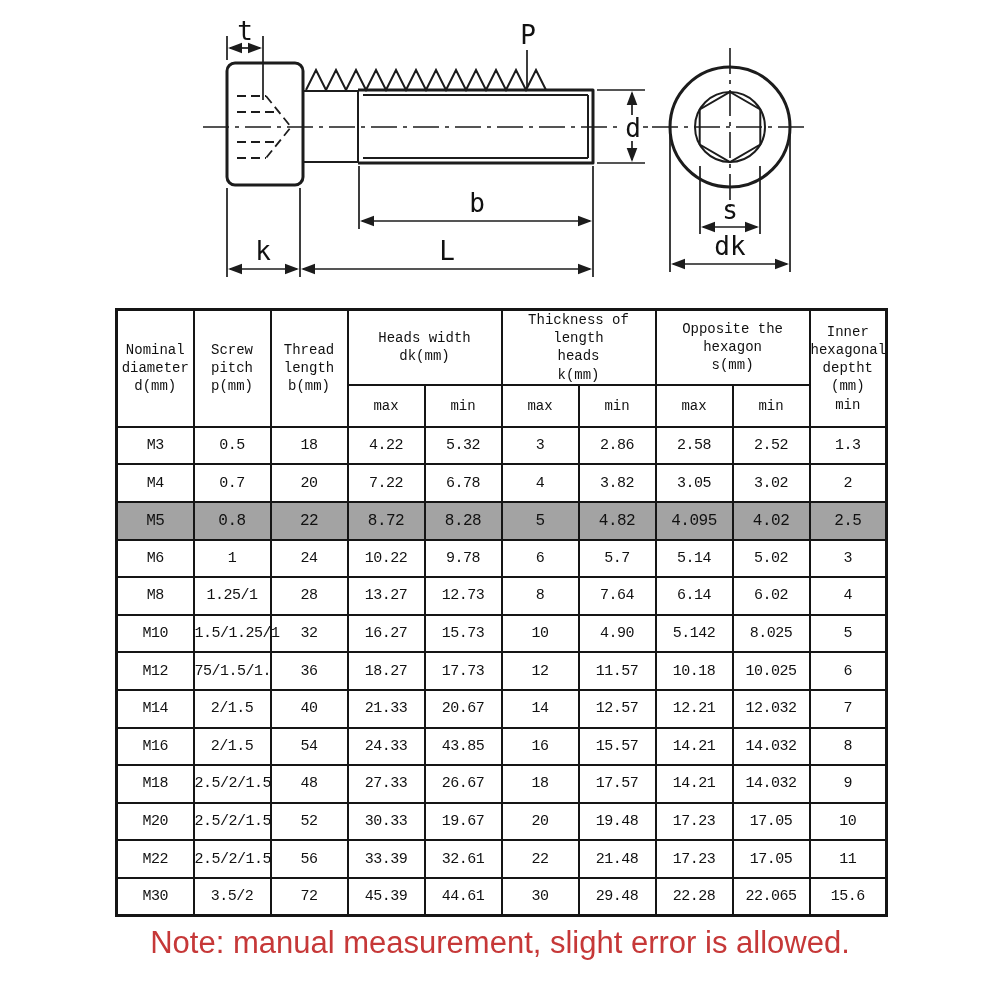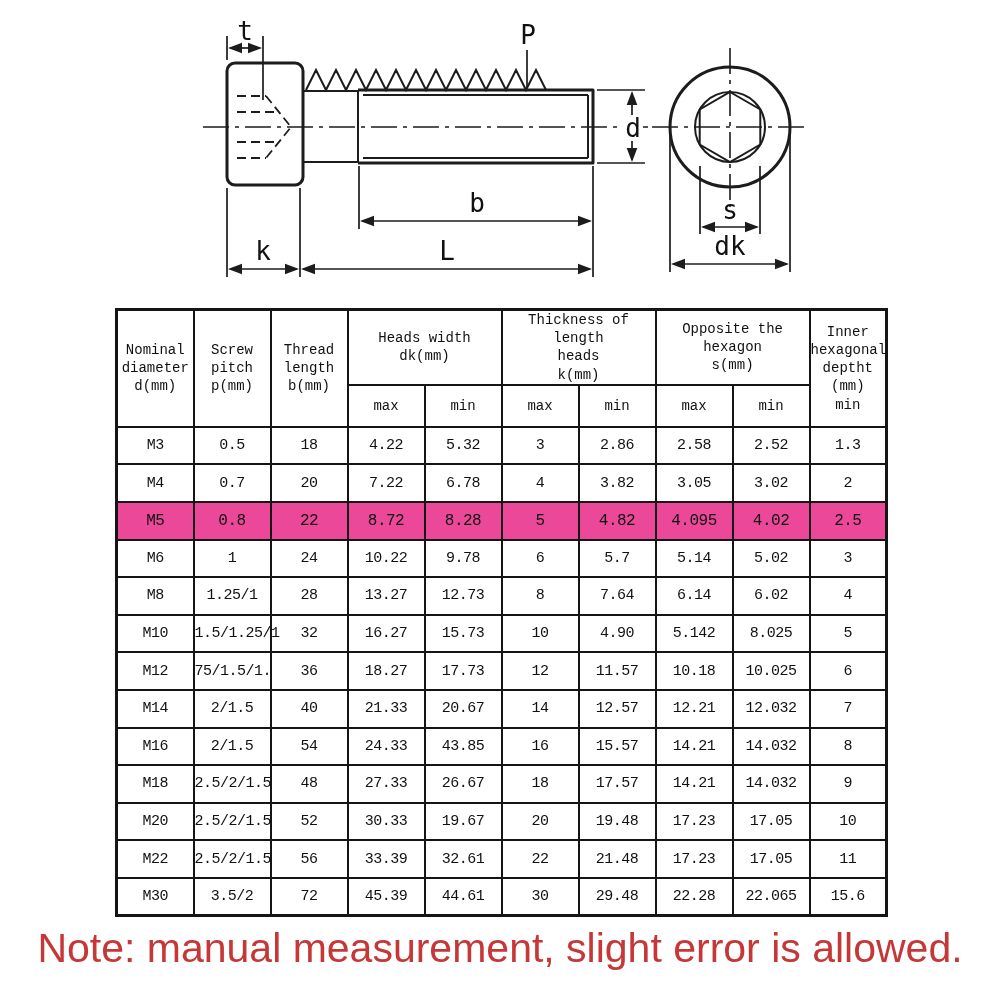--- a/index.html
+++ b/index.html
@@ -18,21 +18,21 @@
   col{width:77px;}
   th,td{border:2px solid #151515;text-align:center;vertical-align:middle;
         font-family:"Liberation Mono", monospace;color:#111;padding:0;}
   table{border:3px solid #151515;}
   th{font-size:14px;font-weight:normal;white-space:pre-line;line-height:1.3;}
   tr.group-row th{height:66px;}
   tr.sub-row th{height:40px;border-radius:16px;}
   td{font-size:15px;height:35.6px;letter-spacing:-0.5px;}
   tr.highlight td{font-size:16px;}
   #note{position:absolute;left:0;top:925px;width:1000px;text-align:center;
-        font-family:"Liberation Sans", sans-serif;font-size:41px;}
+        font-family:"Liberation Sans", sans-serif;font-size:31px;}
 </style>
 </head>
 <body>
 
 <svg id="drawing" width="1000" height="302" viewBox="0 0 1000 302">
   <defs>
     <marker id="ah" viewBox="0 0 10 10" refX="8.6" refY="5" markerWidth="8.5" markerHeight="8.5" orient="auto-start-reverse">
       <path d="M0,1.2 L10,5 L0,8.8 z" fill="#1c1c1c"></path>
     </marker>
   </defs>
@@ -182,21 +182,21 @@
           <td>0.7</td>
           <td>20</td>
           <td>7.22</td>
           <td>6.78</td>
           <td>4</td>
           <td>3.82</td>
           <td>3.05</td>
           <td>3.02</td>
           <td>2</td>
         </tr>
-        <tr class="highlight" style="background: #ec4899; color: rgb(255, 235, 235);">
+        <tr class="highlight" style="background: #a3a3a3; color: rgb(255, 235, 235);">
           <td>M5</td>
           <td>0.8</td>
           <td>22</td>
           <td>8.72</td>
           <td>8.28</td>
           <td>5</td>
           <td>4.82</td>
           <td>4.095</td>
           <td>4.02</td>
           <td>2.5</td>

